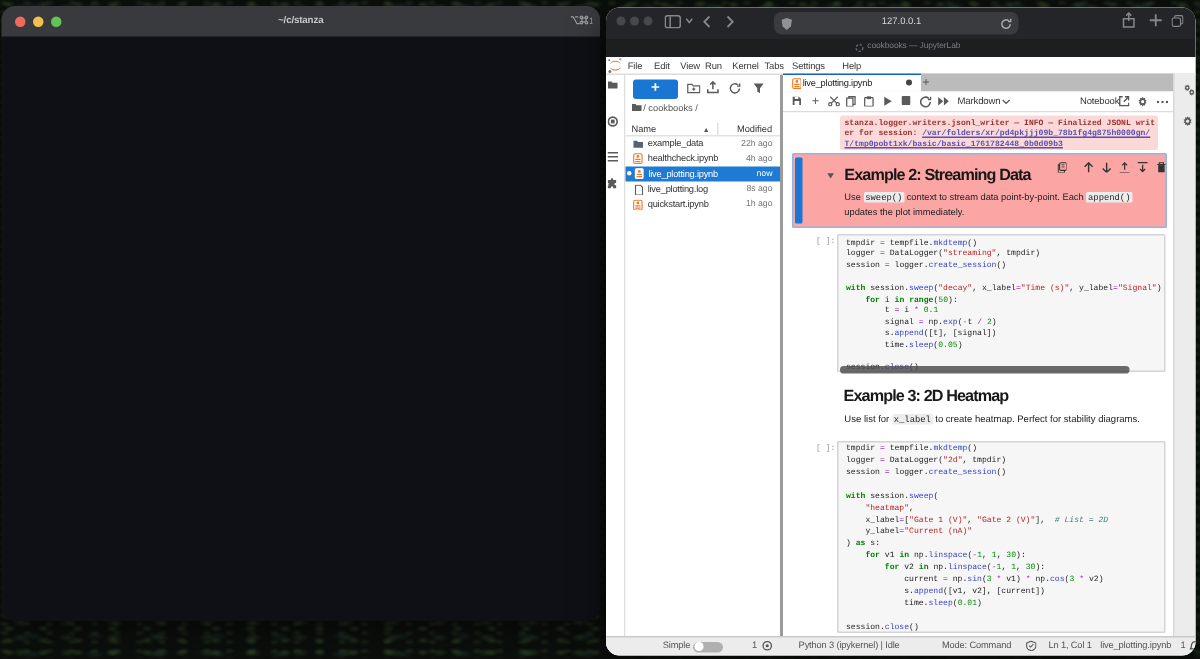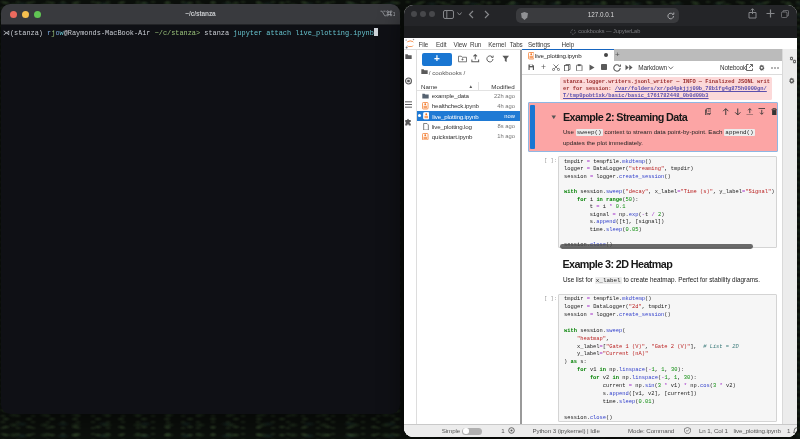--- a/index.html
+++ b/index.html
@@ -87,21 +87,20 @@
         <g stroke="#9a9da2" stroke-width="0.8" fill="none">
           <rect x="8" y="2" width="2.6" height="2.6"></rect>
           <circle cx="7.6" cy="1.6" r="0.85"></circle>
           <circle cx="11" cy="1.6" r="0.85"></circle>
           <circle cx="7.6" cy="5" r="0.85"></circle>
           <circle cx="11" cy="5" r="0.85"></circle>
         </g>
         <text x="12.6" y="5.8" font-family="Liberation Sans" font-size="6" fill="#9a9da2">1</text>
       </svg>
   </div>
-  <div class="tline"><span class="cw">⋊(stanza) </span><span class="cb">r</span><span class="cg">j</span><span class="cb">o</span><span class="ct">w</span><span class="cw">@Raymonds-MacBook-Air </span><span class="cg">~/c/stanza&gt;</span><span class="cw"> stanza </span><span class="ct">jupyter attach live_plotting.ipynb</span><span class="cursor"></span></div>
 </div>
 
 <div class="saf">
   <div class="stb">
     <div class="sdot" style="left:6.7px;"></div>
     <div class="sdot" style="left:15.7px;"></div>
     <div class="sdot" style="left:24.7px;"></div>
     <svg class="abs" style="left:39px;top:5px;" width="11" height="9" viewBox="0 0 11 9">
         <rect x="0.5" y="0.5" width="10" height="8" rx="1.5" fill="none" stroke="#85878a"></rect>
         <line x1="3.8" y1="1" x2="3.8" y2="8" stroke="#85878a"></line>

